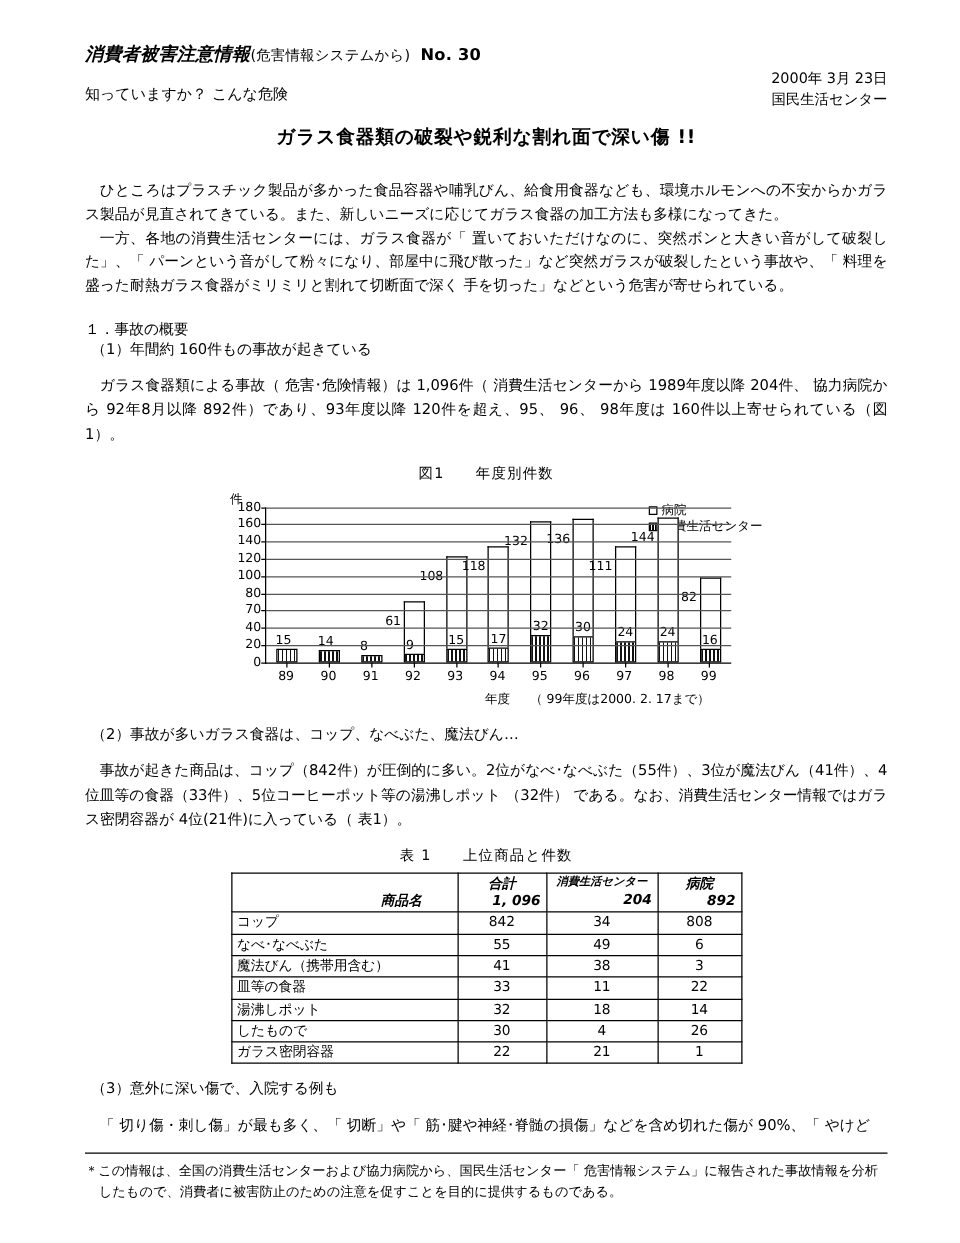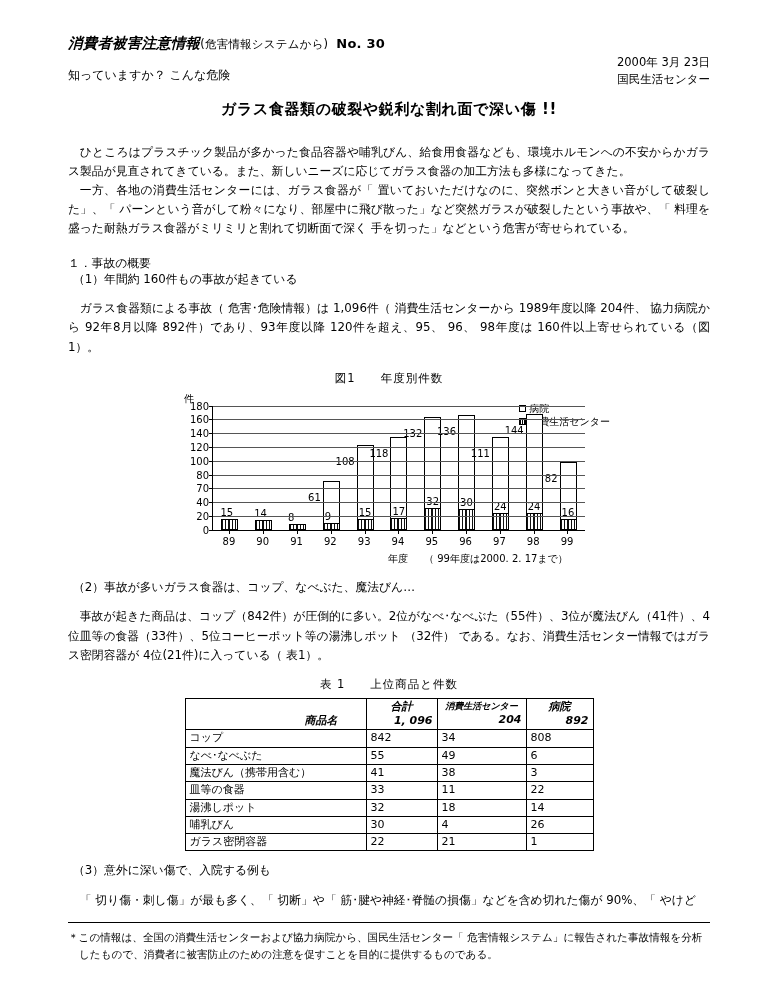--- a/index.html
+++ b/index.html
@@ -70,21 +70,21 @@
   table.t1 th,table.t1 td{border:1px solid #000;padding:1px 4px;line-height:1.3;}
   table.t1 thead th{text-align:center;font-weight:bold;font-style:italic;}
   .th-name{width:148px;vertical-align:bottom;text-align:right !important;padding-right:28px !important;}
   .th-num{width:62px;}
   .th-num2{width:80px;}
   .th-num3{width:58px;}
   .hd-top{display:block;text-align:center;}
   .hd-bot{display:block;text-align:right;font-weight:bold;}
   .hd-small{font-size:9px;}
   td.name{text-align:left;}
-  td.num{text-align:left;}
+  td.num{text-align:center;}
 
   
   .bottom{margin-top:12px;}
   .rule{border:0;border-top:1.5px solid #000;margin:12px 0 6px 0;}
   .note{font-size:10.6px;line-height:1.55;text-align:justify;}
   .note .hang{padding-left:11px;display:block;}
 </style>
 </head>
 <body>
 
@@ -317,21 +317,21 @@
           <td class="num">11</td>
           <td class="num">22</td>
         </tr>
         <tr>
           <td class="name">湯沸しポット</td>
           <td class="num">32</td>
           <td class="num">18</td>
           <td class="num">14</td>
         </tr>
         <tr>
-          <td class="name">哺乳びん</td>
+          <td class="name">したもので</td>
           <td class="num">30</td>
           <td class="num">4</td>
           <td class="num">26</td>
         </tr>
         <tr>
           <td class="name">ガラス密閉容器</td>
           <td class="num">22</td>
           <td class="num">21</td>
           <td class="num">1</td>
         </tr>

